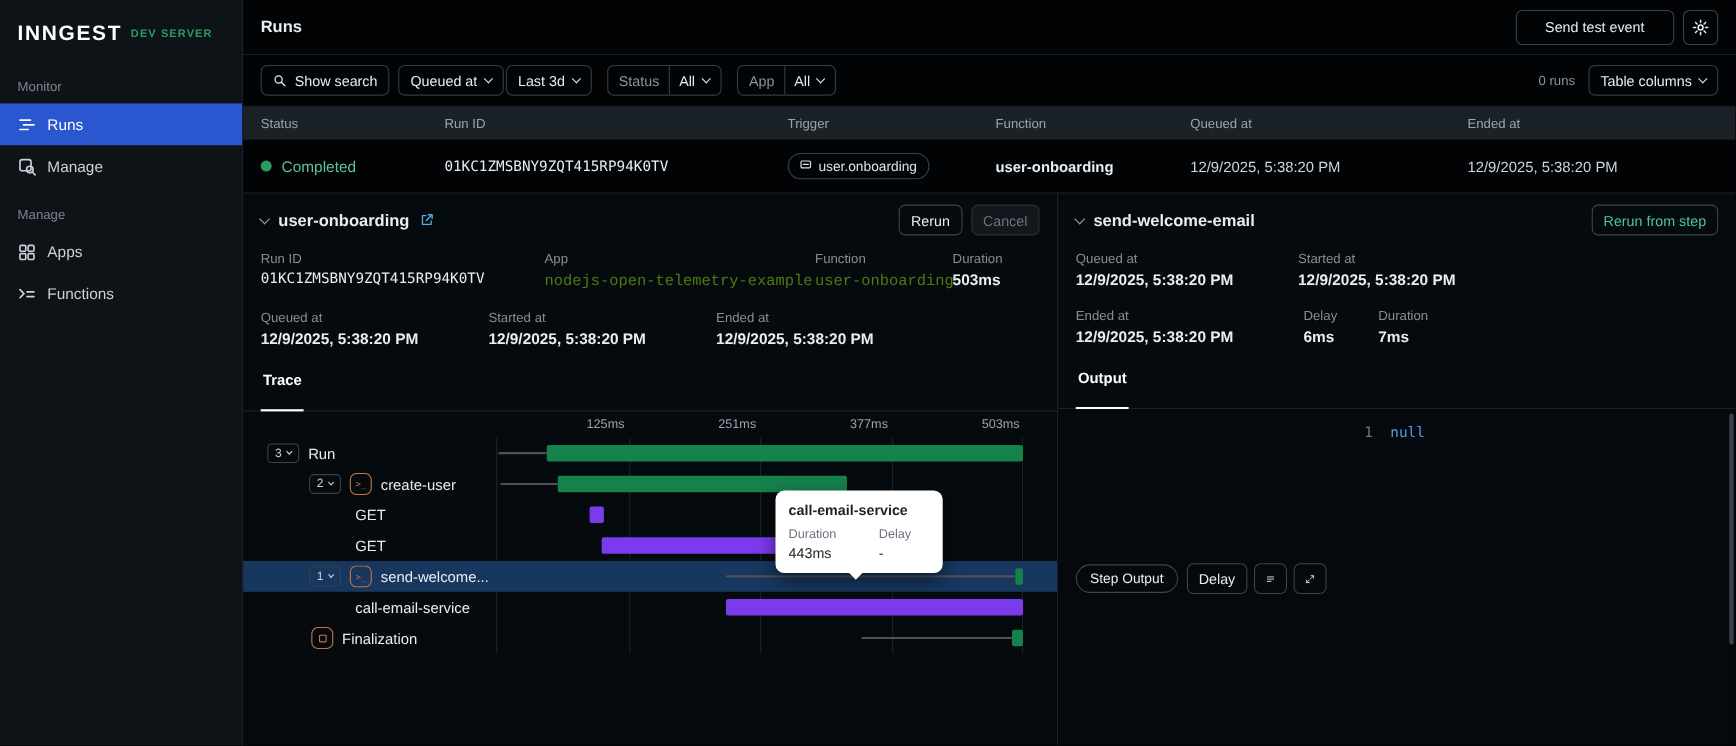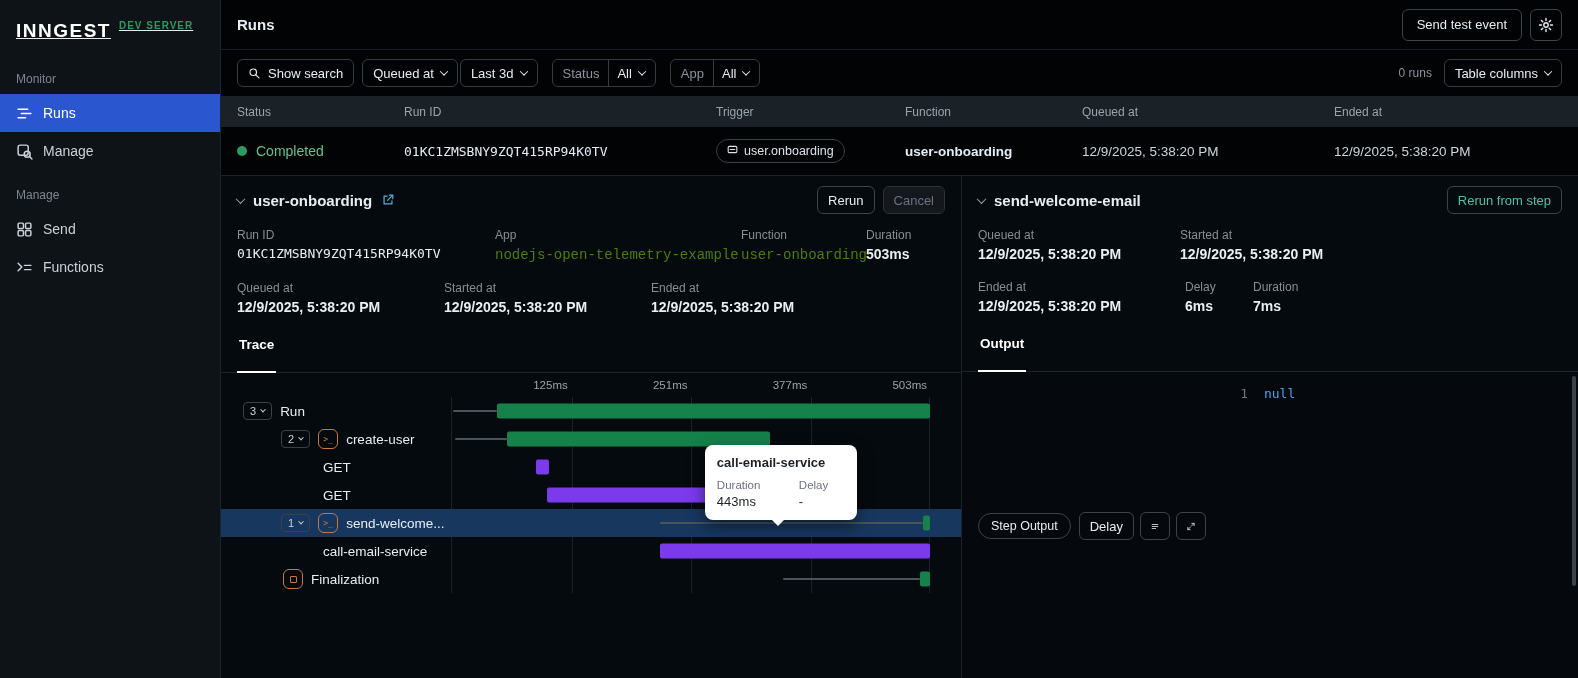--- a/index.html
+++ b/index.html
@@ -2,35 +2,35 @@
 <html><head>
 <meta charset="utf-8">
 <style>
   * { box-sizing: border-box; }
   body { margin:0; background:#010305; color:#e6edf3; font-family:"Liberation Sans",sans-serif; }
   .app { width:1578px; height:678px; display:flex; overflow:hidden; background:#010305; }
   .mono { font-family:"DejaVu Sans Mono",monospace; }
 
   
   .sidebar { width:221px; flex:none; background:#0e1317; border-right:1px solid #1c232a; display:flex; flex-direction:column; }
-  .logo-row { display:flex; align-items:flex-start; gap:8px; padding:20px 16px 12px;text-decoration:underline; }
+  .logo-row { display:flex; align-items:center; gap:8px; padding:20px 16px 12px; }
   .logo { font-size:19px; font-weight:700; letter-spacing:1.5px; color:#fff; }
   .logo-badge { font-size:10px; font-weight:700; letter-spacing:1px; color:#2c9b63; }
   .env-select { margin:8px 12px 4px; height:34px; background:#1d2329; border-radius:6px; display:flex; align-items:center; justify-content:space-between; padding:0 10px; color:#8b949e; font-size:14px; cursor:pointer; }
   .section-label { padding:18px 16px 8px; font-size:12px; color:#7d8590; }
   .nav-item { height:38px; display:flex; align-items:center; gap:10px; padding:0 16px; font-size:14px; color:#c9d1d9; cursor:pointer; }
   .nav-item.active { background:#2a57cf; color:#fff; }
   .nav-item svg { flex:none; }
 
   
   .main { flex:1; min-width:0; display:flex; flex-direction:column; }
   .topbar { height:50px; flex:none; border-bottom:1px solid #191f26; display:flex; align-items:center; padding:0 16px; }
   .page-title { font-size:15px; font-weight:600; }
   .topbar-right { margin-left:auto; display:flex; gap:8px; align-items:center; }
-  .btn { border:1px solid #3b434b; border-radius:6px; background:transparent; color:#e6edf3; font-size:13px; height:32px; padding:0 14px; display:inline-flex; align-items:center; gap:7px; cursor:pointer; font-family:inherit; }
+  .btn { border:1px solid #3b434b; border-radius:6px; background:transparent; color:#e6edf3; font-size:13px; height:32px; padding:0 26px; display:inline-flex; align-items:center; gap:7px; cursor:pointer; font-family:inherit; }
   .btn.sm { height:28px; padding:0 10px; }
   .icon-btn { width:32px; padding:0; justify-content:center; }
   .btn-disabled { color:#6b7280; background:#14181d; border-color:#2b3238; cursor:default; }
   .btn-teal { color:#4fc0a8; }
 
   
   .filterbar { height:47px; flex:none; border-bottom:1px solid #191f26; display:flex; align-items:center; gap:8px; padding:0 16px; }
   .chip { height:28px; border:1px solid #343d45; border-radius:6px; display:inline-flex; align-items:center; gap:7px; padding:0 10px; font-size:13px; color:#e6edf3; cursor:pointer; background:transparent; }
   .chip .muted { color:#8b949e; }
   .chip .seg-div { border-left:1px solid #343d45; align-self:stretch; margin:0 1px 0 2px; }
@@ -139,21 +139,21 @@
       <span>Manage</span>
     </div>
     <div class="section-label">Manage</div>
     <div class="nav-item">
       <svg class="ic" width="17" height="17" viewBox="0 0 16 16">
           <rect x="2" y="2" width="5" height="5" rx="1"></rect>
           <rect x="9" y="2" width="5" height="5" rx="1"></rect>
           <rect x="2" y="9" width="5" height="5" rx="1"></rect>
           <rect x="9" y="9" width="5" height="5" rx="1"></rect>
         </svg>
-      <span>Send</span>
+      <span>Apps</span>
     </div>
     <div class="nav-item">
       <svg class="ic" width="17" height="17" viewBox="0 0 16 16">
           <path d="M2 4l3.5 3.5L2 11"></path>
           <path d="M8 6h6M8 10h6"></path>
         </svg>
       <span>Functions</span>
     </div>
   </aside>
 

